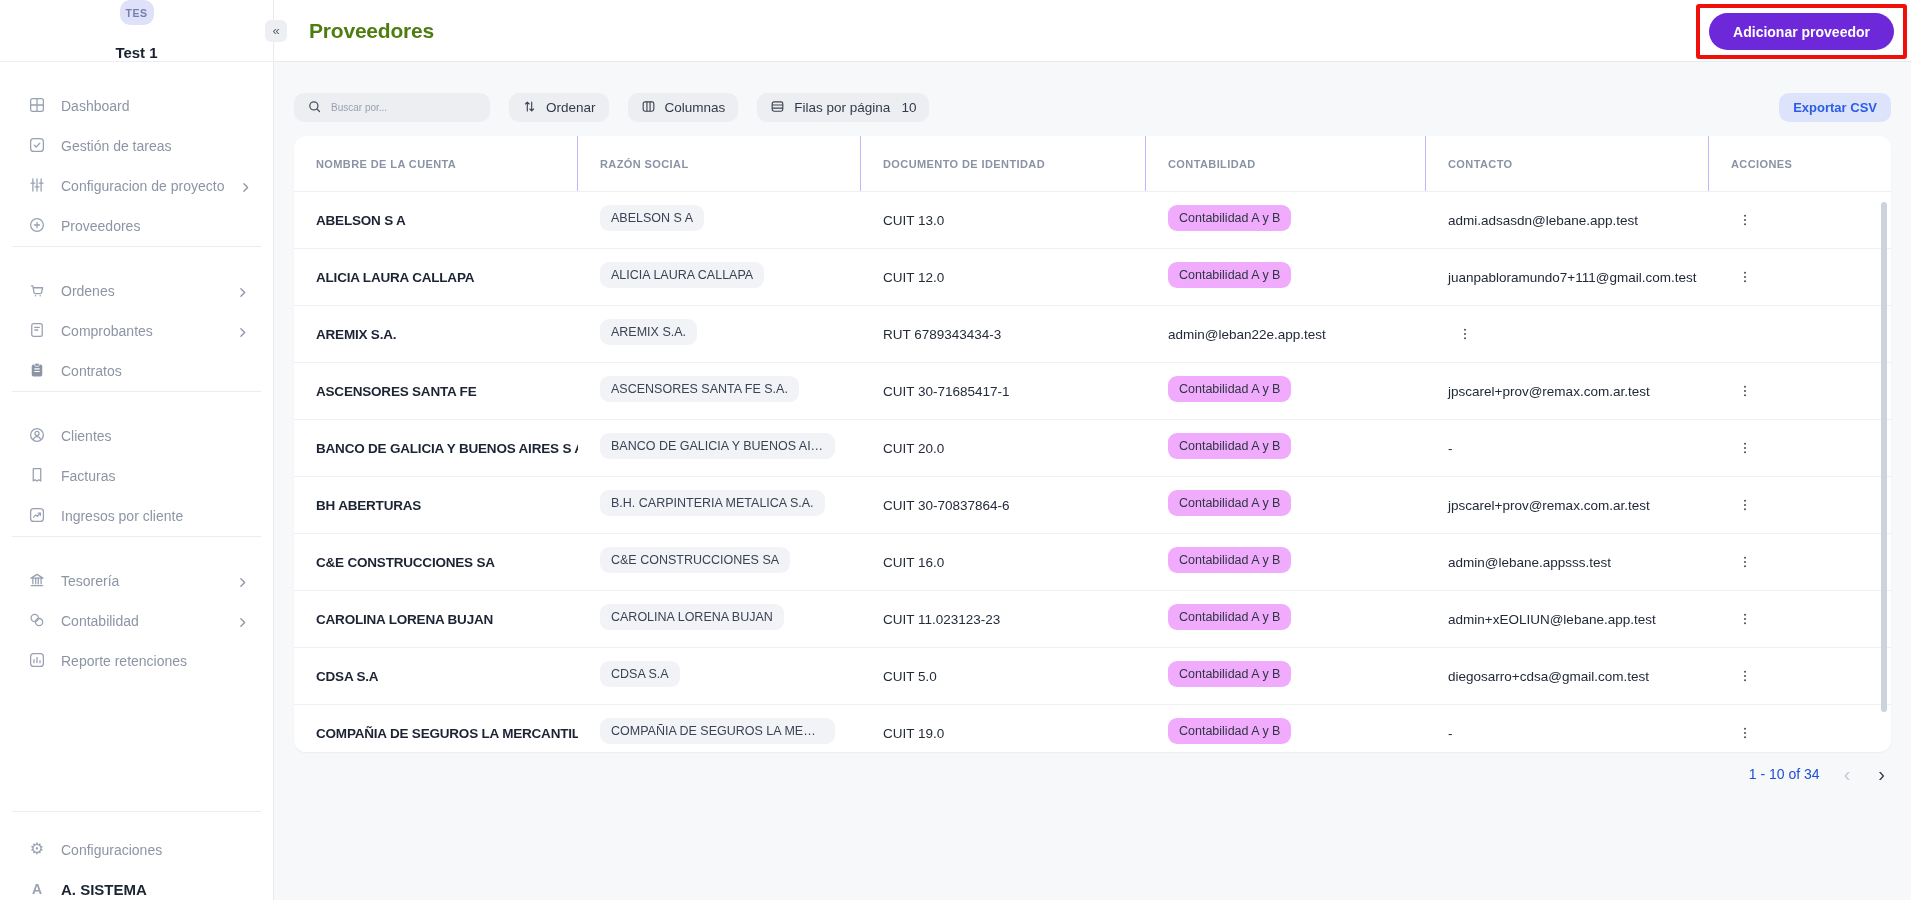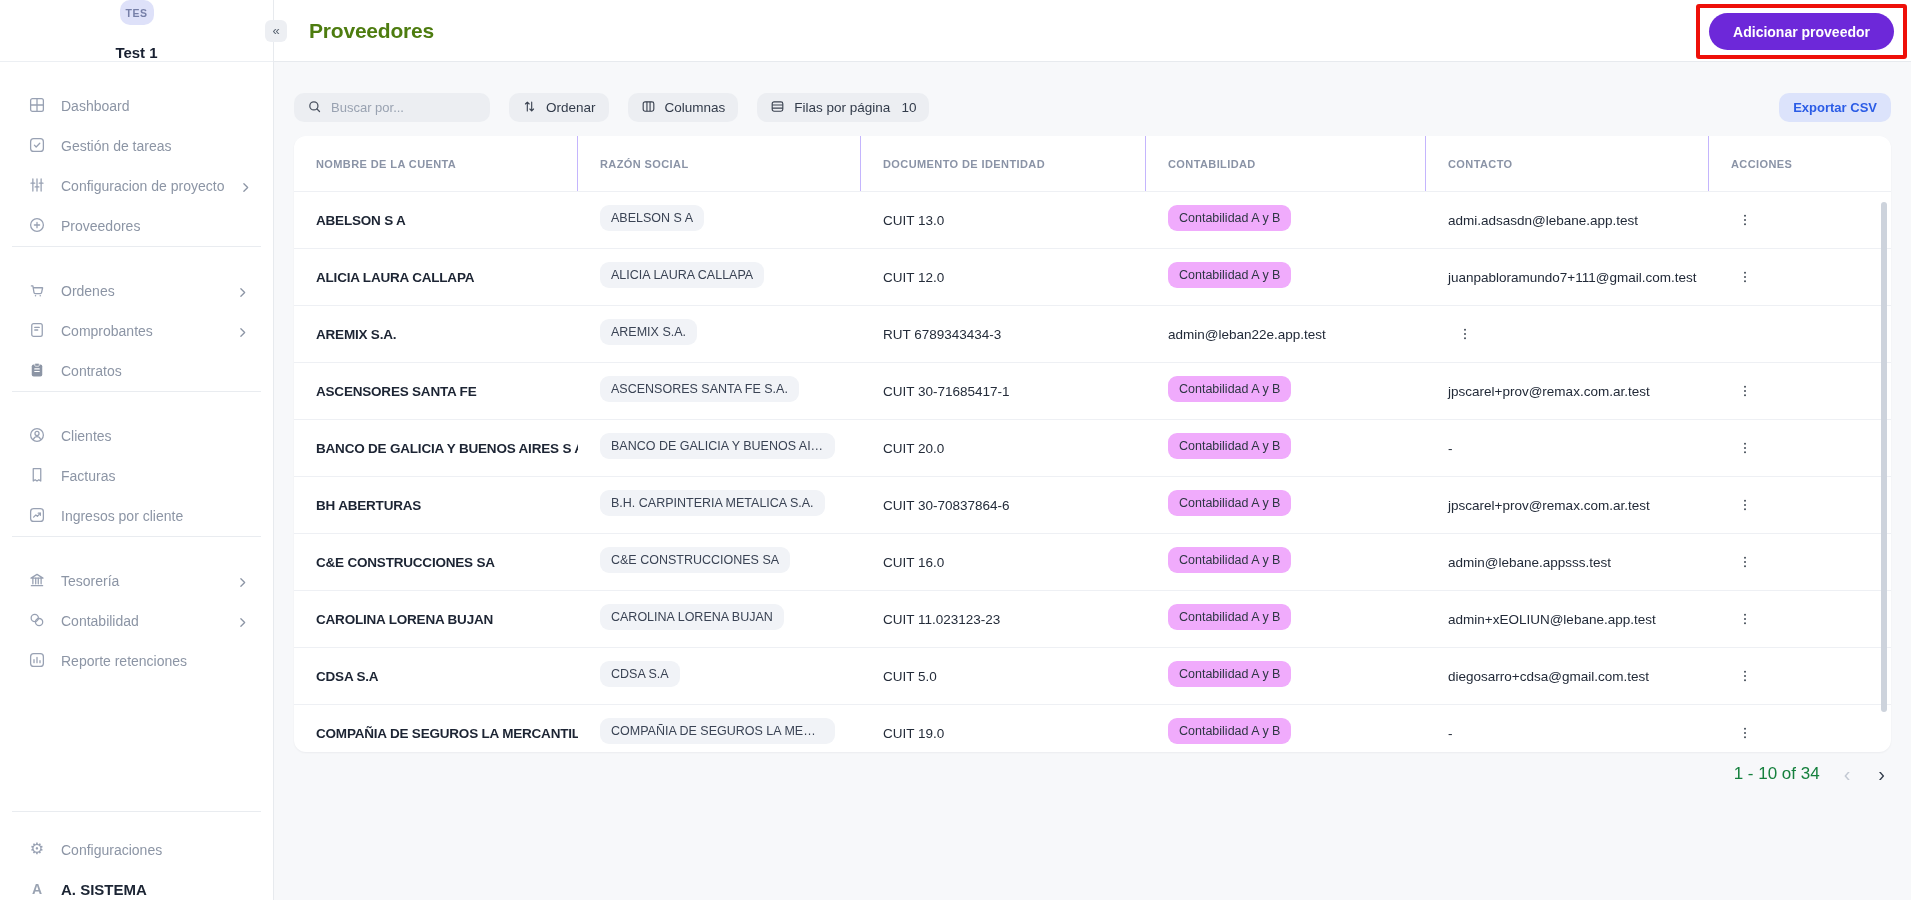--- a/index.html
+++ b/index.html
@@ -34,21 +34,21 @@
   .annotation-box { position:absolute; right:4px; top:4px; border:4px solid #ee1009; padding:5px 9px; border-radius:3px; }
   .add-btn { height:37px; border:none; border-radius:19px; background:#6d28d9; color:#fff; font-family:inherit; font-size:14px; font-weight:700; padding:0 24px; cursor:pointer; white-space:nowrap; }
 
   .content { padding:0 20px; flex:1; display:flex; flex-direction:column; }
 
   
   .toolbar { margin-top:31px; display:flex; align-items:center; gap:19px; }
   .pill { height:29px; background:#eceef2; border-radius:10px; display:flex; align-items:center; gap:9px; padding:0 13px; font-size:13.5px; color:#323b4a; border:none; font-family:inherit; cursor:pointer; white-space:nowrap; }
   .pill svg { width:15px; height:15px; flex:none; }
   .search-pill { width:196px; cursor:text; }
-  .search-pill input { border:none; outline:none; background:transparent; font-family:inherit; font-size:13px; color:#a21caf; width:100%; }
+  .search-pill input { border:none; outline:none; background:transparent; font-family:inherit; font-size:10px; color:#a21caf; width:100%; }
   .search-pill input::placeholder { color:#99a2b1; }
   .rows-value { margin-left:2px; }
   .export-pill { margin-left:auto; background:#dce3fb; color:#2b5ce6; font-weight:700; font-size:13px; padding:0 14px; }
 
   
   .card { margin-top:14px; background:#fff; border-radius:12px; height:616px; position:relative; overflow:hidden; box-shadow:0 1px 2px rgba(16,24,40,.05); }
   .thead { display:flex; height:55px; }
   .th { display:flex; align-items:center; padding-left:22px; font-size:11px; font-weight:700; letter-spacing:.4px; color:#8a93a6; text-transform:uppercase; white-space:nowrap; overflow:hidden; }
   .th:not(:last-child) { border-right:1px solid #c4b5fd; }
   .c0 { width:284px; min-width:284px; } .c1 { width:283px; min-width:283px; }
@@ -60,21 +60,21 @@
   .chip { display:inline-block; background:#f1f3f7; color:#3a4354; font-size:12.5px; font-weight:500; padding:6px 11px; border-radius:9px; max-width:calc(100% - 26px); overflow:hidden; text-overflow:ellipsis; white-space:nowrap; }
   .chip-cont { background:#f0abfc; color:#2e3644; }
   .td-doc { font-size:13.5px; font-weight:500; color:#242c3a; }
   .td-contact { font-size:13.5px; color:#222a38; }
   .kebab-btn { background:none; border:none; cursor:pointer; margin-left:22px; padding:4px 6px; display:flex; }
   .kebab-btn svg { width:16px; height:16px; }
   .scroll-thumb { position:absolute; right:4px; top:66px; width:6px; height:510px; border-radius:3px; background:#cdd3dc; cursor:grab; }
 
   
   .pagination { display:flex; justify-content:flex-end; align-items:center; gap:20px; margin-top:12px; padding-right:2px; }
-  .page-range { font-size:17px; color:#15803d; }
+  .page-range { font-size:14px; color:#1d4ed8; }
   .page-btn { background:none; border:none; font-family:inherit; font-size:20px; line-height:1; cursor:pointer; padding:0 4px; }
   .page-btn.prev { color:#c2c8d2; }
   .page-btn.next { color:#333d4c; }
 </style>
 </head>
 <body>
 
 <div class="app">
 
   <aside class="sidebar">

